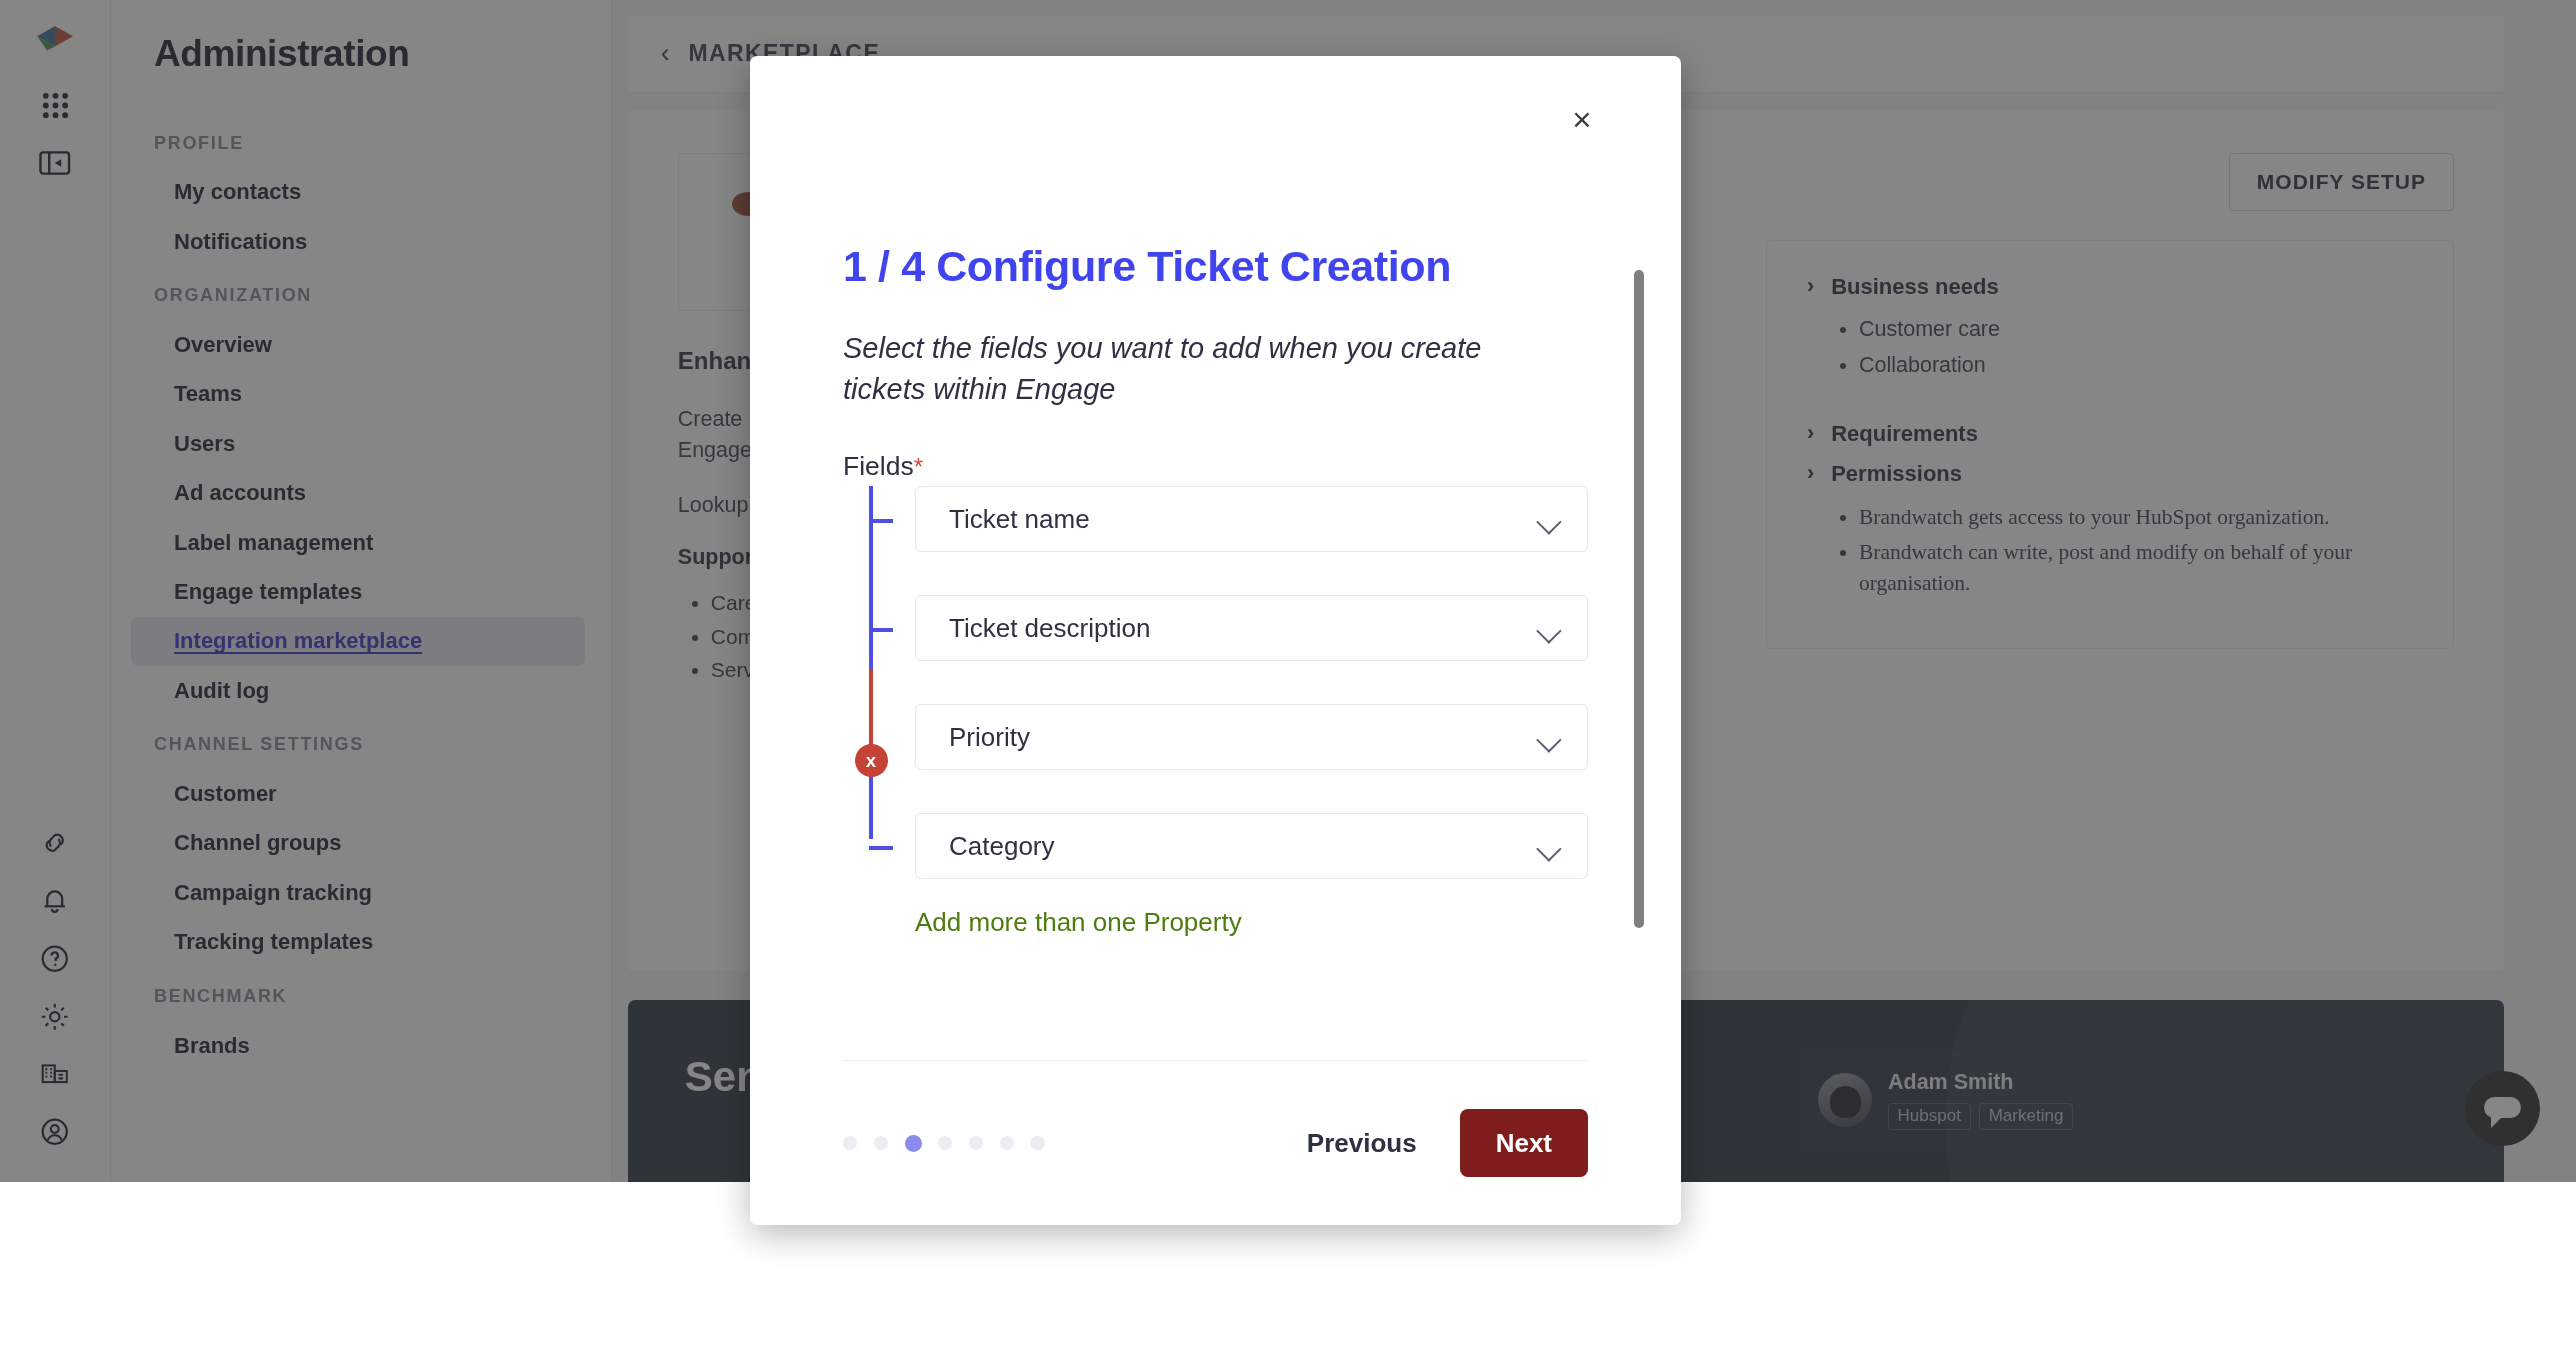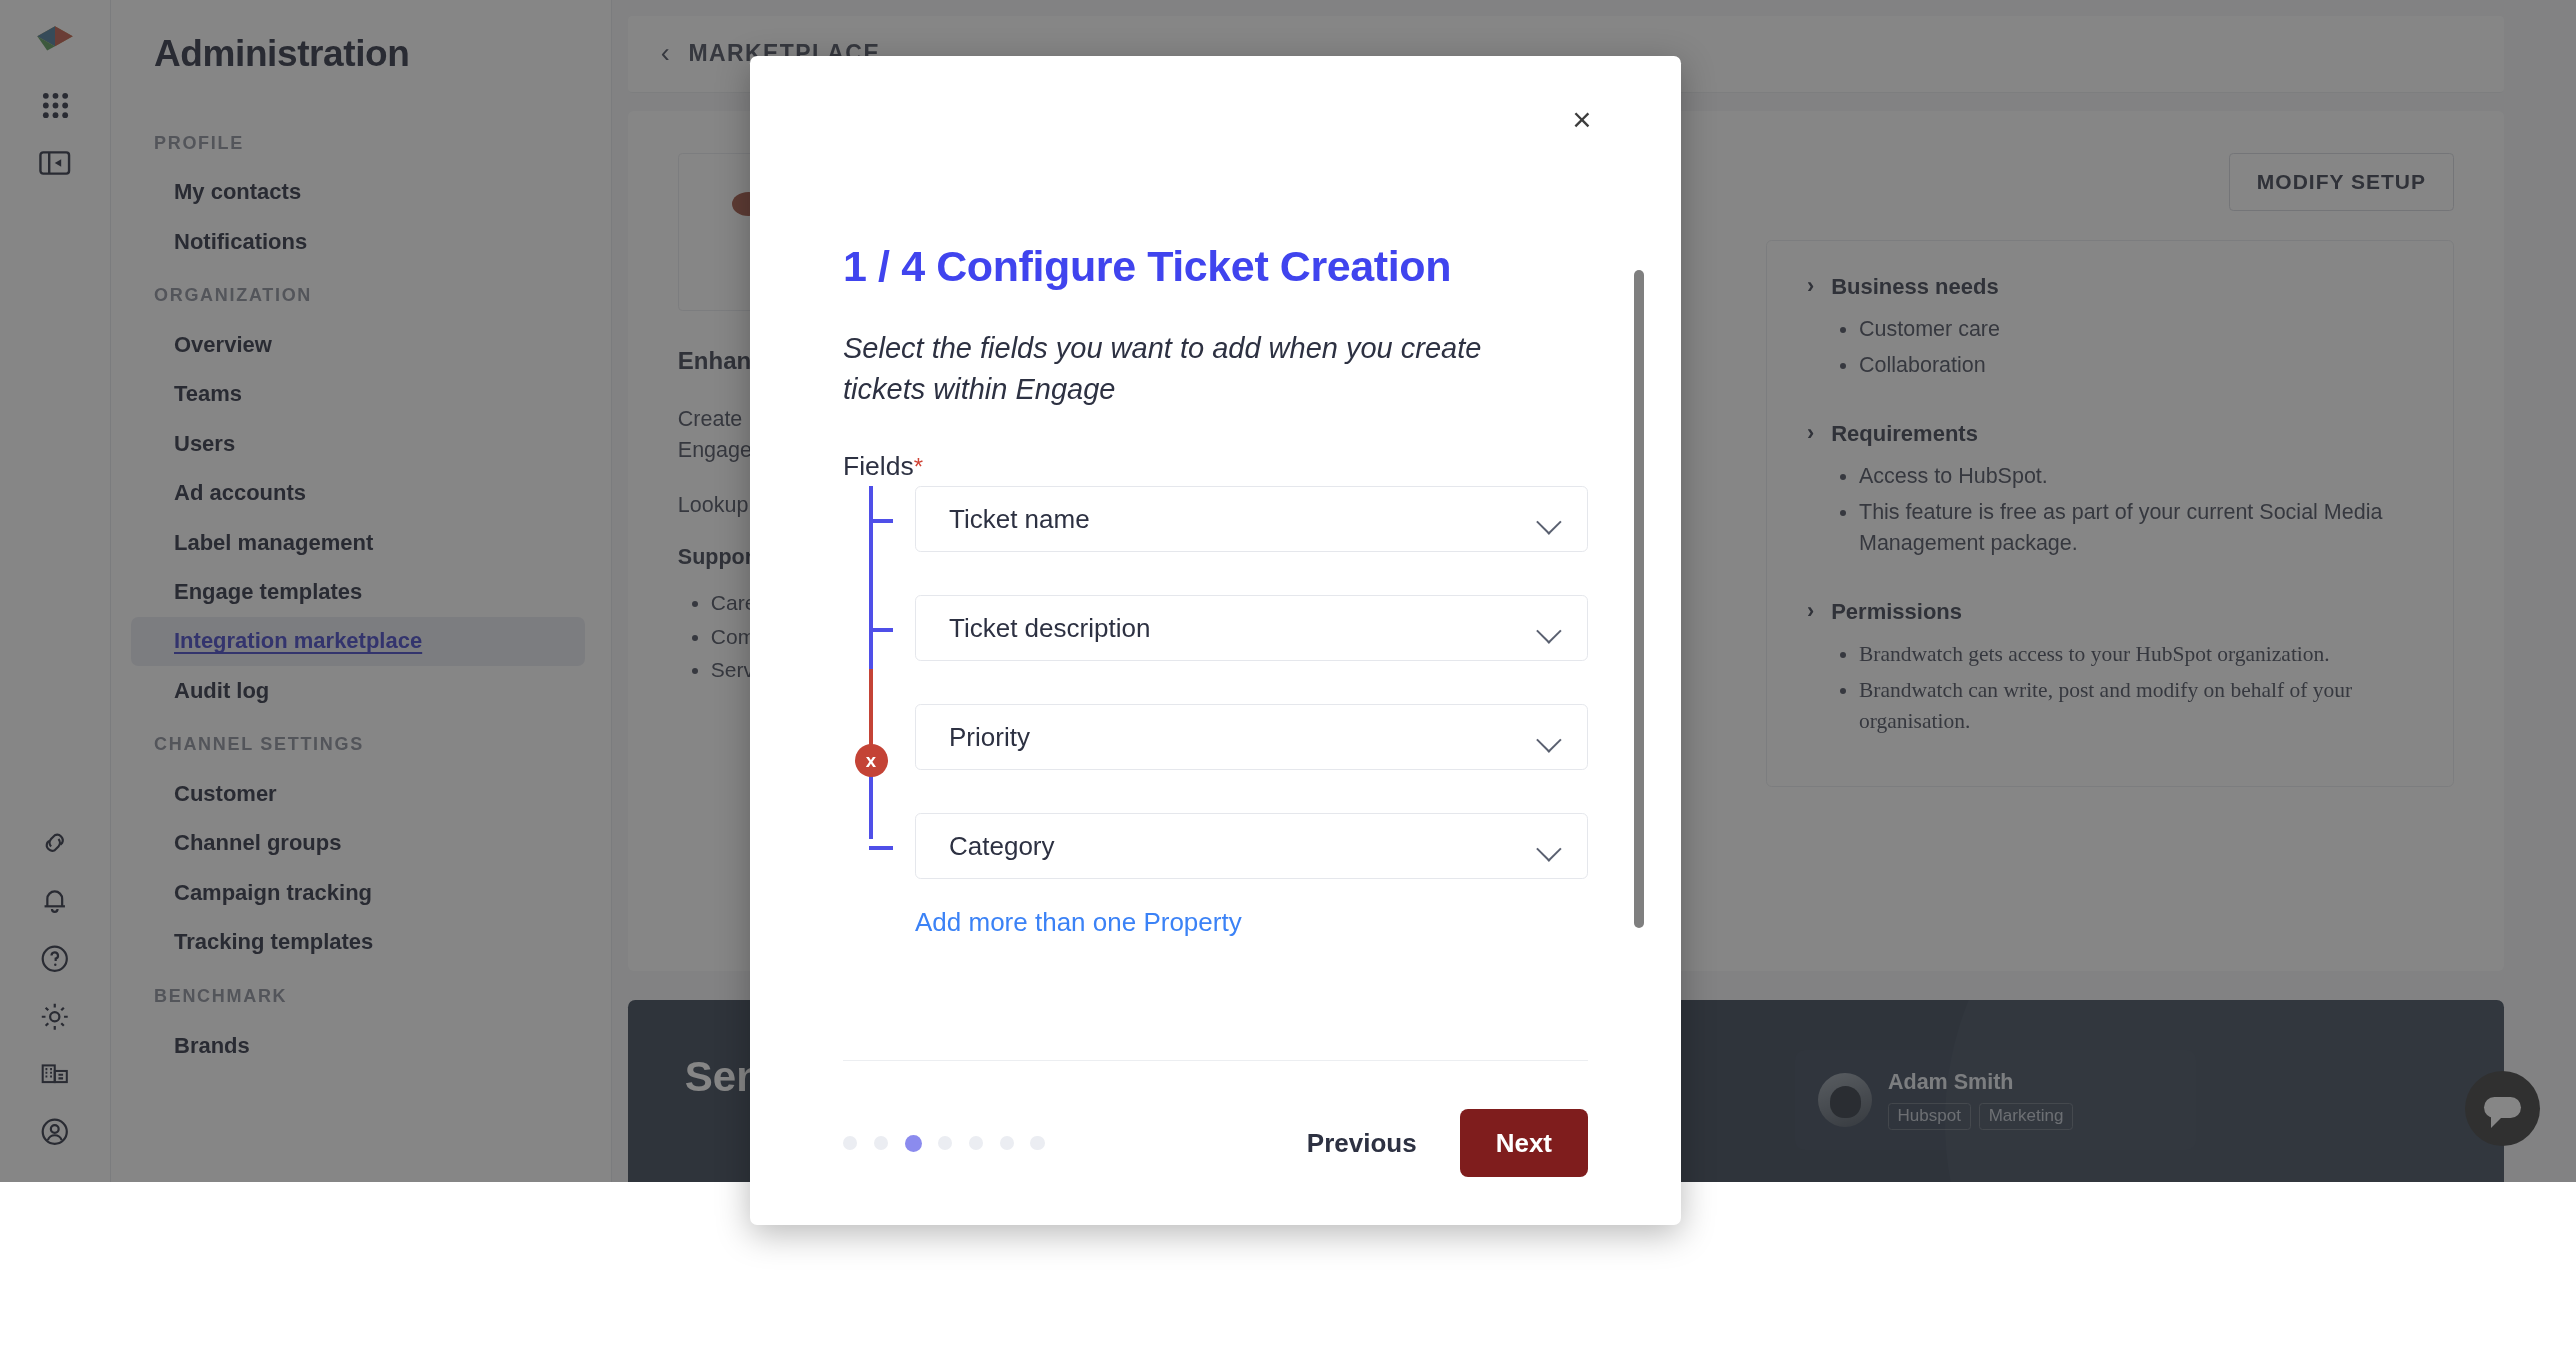--- a/index.html
+++ b/index.html
@@ -230,21 +230,21 @@
   .chev-down {
     width: 24px; height: 13px; position: relative;
   }
   .chev-down::before {
     content: ""; position: absolute; left: 2.9px; top: 0;
     width: 15.8px; height: 15.8px;
     border-right: 2.9px solid #5a6070; border-bottom: 2.9px solid #5a6070;
     transform: rotate(45deg);
   }
   .add-more {
-    font-size: 26px; color: #3b82f6; padding-left: 72px;
+    font-size: 26px; color: #4d7c0f; padding-left: 72px;
     margin-top: -15.8px;
   }
 
   .scrollbar-track {
     position: absolute; right: 37px; top: 0; width: 10px; height: 100%;
   }
   .scrollbar-thumb {
     position: absolute; top: 128px; left: 0; width: 10px; height: 658px;
     background: #7f7f7f; border-radius: 5.7px;
   }
@@ -406,24 +406,20 @@
                 <span>Business needs</span>
               </div>
               <ul class="acc-ul">
                 <li>Customer care</li>
                 <li>Collaboration</li>
               </ul>
               <div class="acc-head">
                 <span class="acc-chev">›</span>
                 <span>Requirements</span>
               </div>
-              <ul class="acc-ul">
-                <li>Access to HubSpot.</li>
-                <li>This feature is free as part of your current Social Media Management package.</li>
-              </ul>
               <div class="acc-head">
                 <span class="acc-chev">›</span>
                 <span>Permissions</span>
               </div>
               <ul class="acc-ul">
                 <li>Brandwatch gets access to your HubSpot organization.</li>
                 <li>Brandwatch can write, post and modify on behalf of your organisation.</li>
               </ul>
             </div>
         </div>

